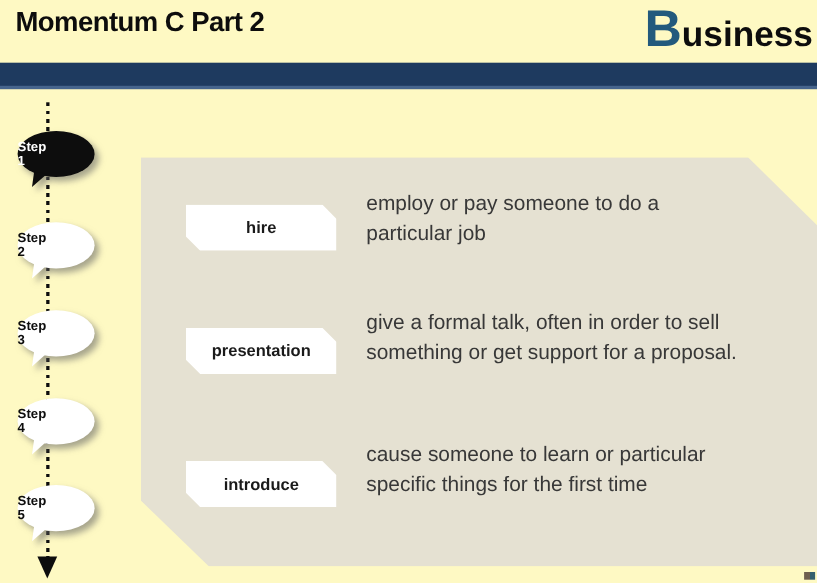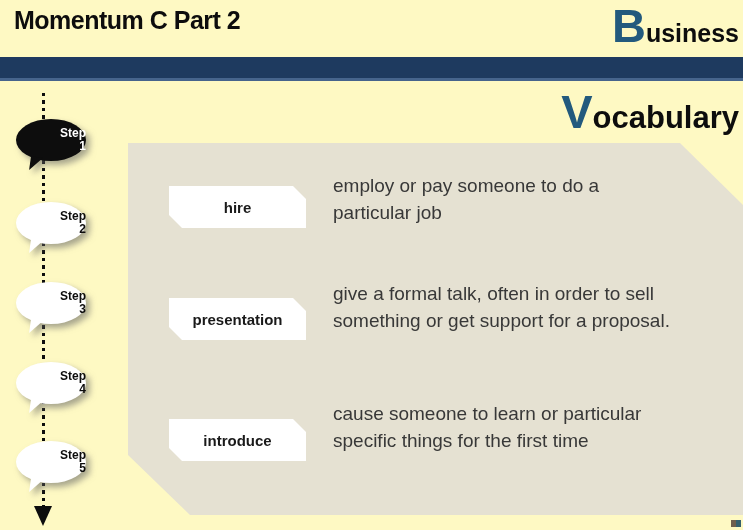--- a/index.html
+++ b/index.html
@@ -9,21 +9,21 @@
   }
   
   .title{
     position:absolute;left:14px;top:6px;font-size:25px;font-weight:700;color:#0d0d0d;
     letter-spacing:-0.5px;
   }
   .brand{
     position:absolute;right:4px;top:-2px;white-space:nowrap;font-weight:700;color:#0d0d0d;
   }
   .brand .big{font-size:47px;color:#235a7d;}
-  .brand .rest{font-size:25px;color:#0d0d0d;}
+  .brand .rest{font-size:32px;color:#0d0d0d;}
   .navy-bar{
     position:absolute;left:0;top:57px;width:743px;height:21px;
     background:#1e3a5f;border-bottom:3px solid #46648c;
   }
   .subtitle{
     position:absolute;right:4px;top:84px;white-space:nowrap;font-weight:700;
   }
   .subtitle .big{font-size:47px;color:#235a7d;}
   .subtitle .rest{font-size:31px;color:#0d0d0d;}
 
@@ -43,21 +43,21 @@
     position:absolute;left:34px;top:506px;width:0;height:0;z-index:1;
     border-left:9px solid transparent;border-right:9px solid transparent;
     border-top:20px solid #0d0d0d;
   }
   .bubble{
     position:absolute;left:16px;width:70px;height:42px;z-index:2;
     filter:drop-shadow(4px 4px 3px rgba(95,95,95,0.55));
   }
   .bubble .oval{
     width:70px;height:42px;border-radius:50%;
-    display:flex;flex-direction:column;align-items:flex-end;justify-content:center;
+    display:flex;flex-direction:column;align-items:flex-start;justify-content:center;
     font-size:12px;font-weight:700;line-height:1.1;text-align:center;
   }
   .bubble::after{
     content:"";position:absolute;left:14px;bottom:-10px;width:0;height:0;
     border-top:14px solid #ffffff;border-right:12px solid transparent;
     transform:rotate(8deg);
   }
   .bubble.dark .oval{background:#0d0d0d;color:#ffffff;}
   .bubble.dark::after{border-top-color:#0d0d0d;}
   .bubble.light .oval{background:#ffffff;color:#0d0d0d;}
@@ -85,23 +85,20 @@
 <div class="slide">
 
   <div class="title">Momentum C Part 2</div>
 
   <div class="brand">
     <span class="big">B</span><span class="rest">usiness</span>
   </div>
 
   <div class="navy-bar"></div>
 
-  <div class="subtitle">
-    <span class="big">V</span><span class="rest">ocabulary</span>
-  </div>
 
   <div class="panel"></div>
 
   <div class="rail"></div>
   <div class="rail-arrow"></div>
 
   <div class="bubble dark" style="top:119px">
     <div class="oval">
       <span>Step</span>
       <span>1</span>

